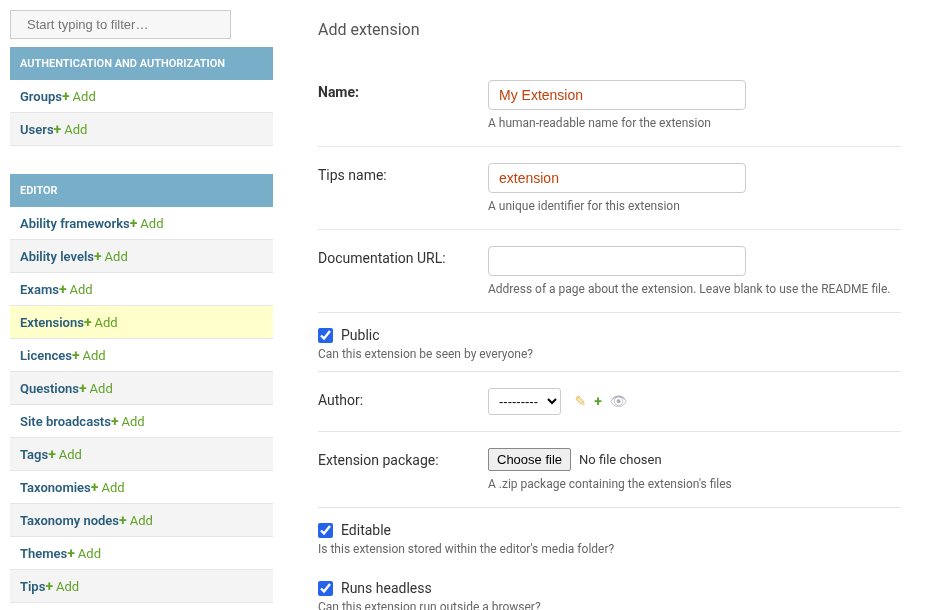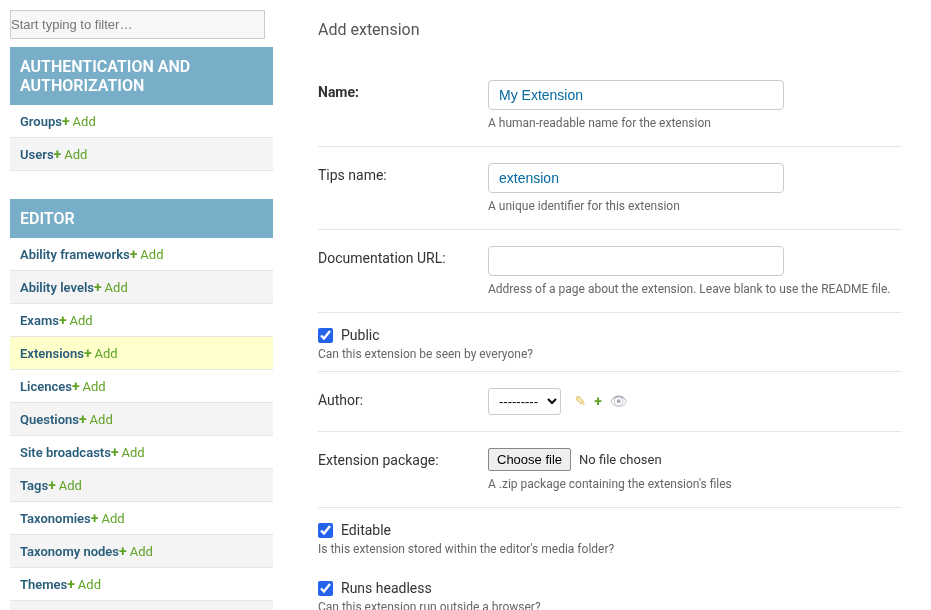--- a/index.html
+++ b/index.html
@@ -10,32 +10,32 @@
       background: #fff;
       width: 931px;
     }
     .layout { display: flex; }
     .sidebar {
       width: 273px;
       padding: 10px 0 0 10px;
       background: #fff;
     }
     .filter-input {
-      width: 255px;
-      padding: 6px 0;
+      width: 221px;
+      padding: 6px 16px;
       border: 1px solid #ccc;
       font-size: 13px;
       color: #777;
       background: #f7f7f7;
       margin-bottom: 8px;
     }
     .section-header {
       background: #79aec8;
       color: #fff;
-      font-size: 16px;
+      font-size: 11px;
       font-weight: 600;
       padding: 10px 10px;
       text-transform: uppercase;
       width: 263px;
     }
     .section-list { width: 263px; }
     .section-item {
       display: flex;
       align-items: center;
       padding: 8px 10px;
@@ -79,26 +79,26 @@
     }
     .form-label {
       width: 170px;
       font-size: 14px;
       color: #333;
       padding-top: 4px;
     }
     .form-label.bold { font-weight: 700; }
     .form-control-col { flex: 1; }
     .text-input {
-      width: 296px;
+      width: 258px;
       padding: 6px 10px;
       border: 1px solid #ccc;
       border-radius: 4px;
       font-size: 14px;
-      color: #0369a1;
+      color: #c2410c;
     }
     .help-text {
       font-size: 12px;
       color: #666;
       margin-top: 6px;
     }
     .checkbox-row { display: flex; flex-direction: column; padding: 14px 0 10px 0; border-bottom: 1px solid #e5e5e5; }
     .checkbox-line { display: flex; align-items: center; gap: 8px; }
     .checkbox { width: 15px; height: 15px; accent-color: #2563eb; }
     .checkbox-label { font-size: 14px; color: #333; }

